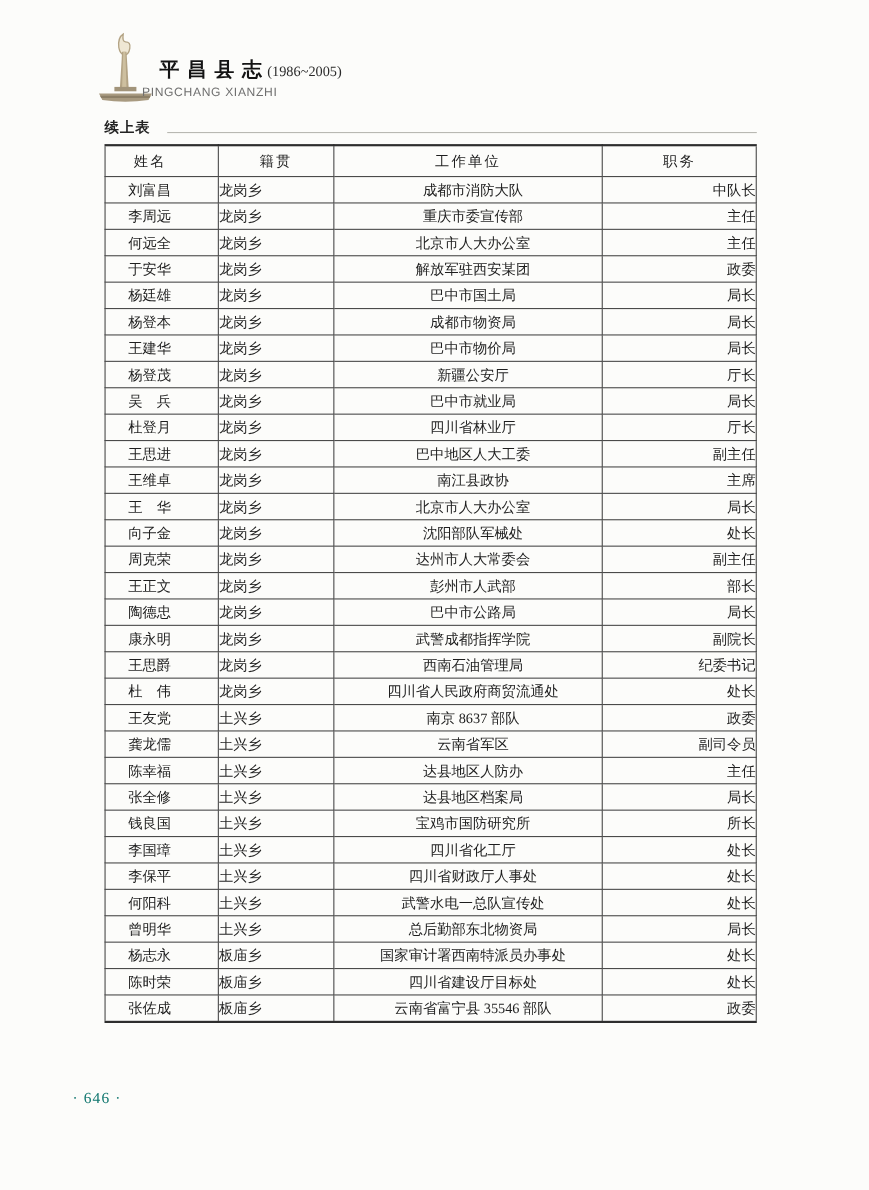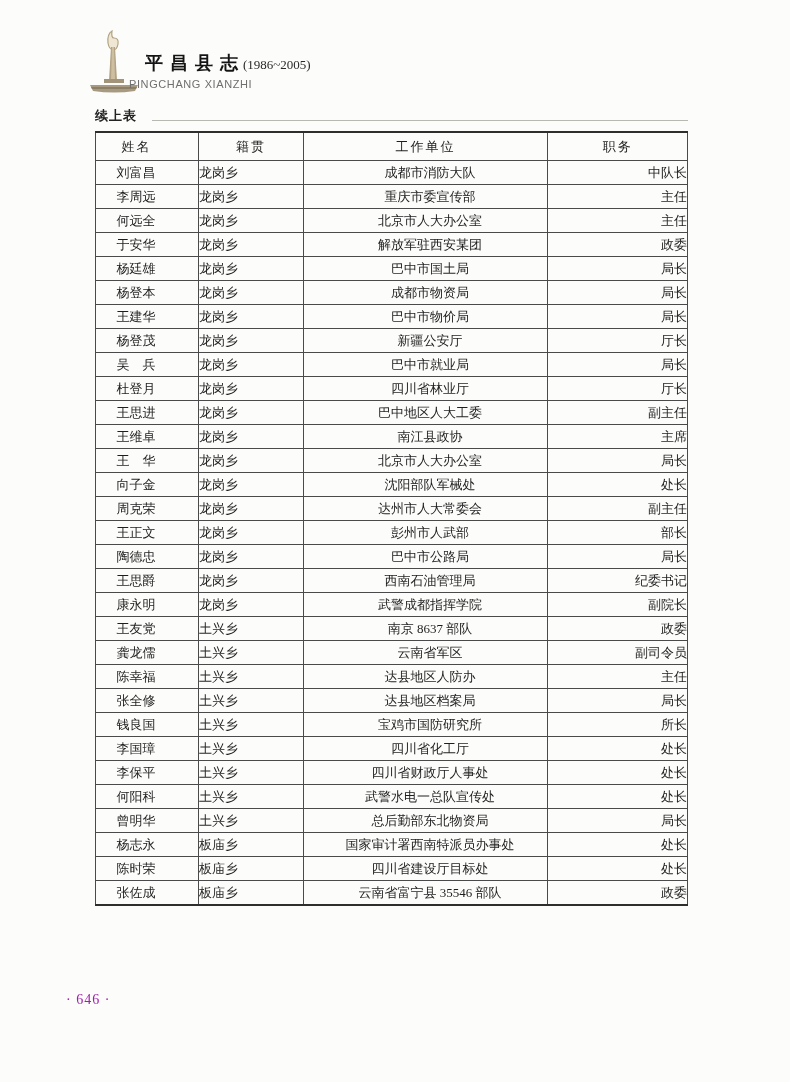--- a/index.html
+++ b/index.html
@@ -61,21 +61,21 @@
     padding:0;line-height:1;white-space:nowrap;overflow:hidden;
   }
   .roster-table th.h-name{padding-right:22px;text-align:center;}
   td.cell-name{text-align:center;padding-right:22px;}
   td.cell-place{text-align:left;}
   td.cell-unit{text-align:center;padding-left:9px;}
   td.cell-pos{text-align:right;}
   
   .page-number{
     position:absolute;left:66px;top:992px;
-    font-size:14px;letter-spacing:1px;color:#a21caf;
+    font-size:14px;letter-spacing:1px;color:#0f766e;
   }
 </style>
 </head>
 <body>
 
 <div class="page">
 
   <svg class="brand-logo" viewBox="0 0 56 64">
     <path d="M22,14 Q21,5 26,2 Q25,9 28,9 Q33,9 32,15 Q31,21 27,21 Q23,20 22,14 Z" fill="#efe7d4" stroke="#b3a384" stroke-width="1.2"></path>
     <polygon points="25,18 29,18 31,51 23,51" fill="#b3a384"></polygon>
@@ -206,30 +206,36 @@
           <td class="cell-unit">彭州市人武部</td>
           <td class="cell-pos">部长</td>
         </tr>
         <tr>
           <td class="cell-name">陶德忠</td>
           <td class="cell-place">龙岗乡</td>
           <td class="cell-unit">巴中市公路局</td>
           <td class="cell-pos">局长</td>
         </tr>
         <tr>
+          <td class="cell-name">康永明</td>
+          <td class="cell-place">龙岗乡</td>
+          <td class="cell-unit">武警成都指挥学院</td>
+          <td class="cell-pos">副院长</td>
+        </tr>
+        <tr>
           <td class="cell-name">王思爵</td>
           <td class="cell-place">龙岗乡</td>
           <td class="cell-unit">西南石油管理局</td>
           <td class="cell-pos">纪委书记</td>
         </tr>
         <tr>
-          <td class="cell-name">康永明</td>
-          <td class="cell-place">龙岗乡</td>
-          <td class="cell-unit">武警成都指挥学院</td>
-          <td class="cell-pos">副院长</td>
+          <td class="cell-name">杜　伟</td>
+          <td class="cell-place">龙岗乡</td>
+          <td class="cell-unit">四川省人民政府商贸流通处</td>
+          <td class="cell-pos">处长</td>
         </tr>
         <tr>
           <td class="cell-name">王友党</td>
           <td class="cell-place">土兴乡</td>
           <td class="cell-unit">南京 8637 部队</td>
           <td class="cell-pos">政委</td>
         </tr>
         <tr>
           <td class="cell-name">龚龙儒</td>
           <td class="cell-place">土兴乡</td>

